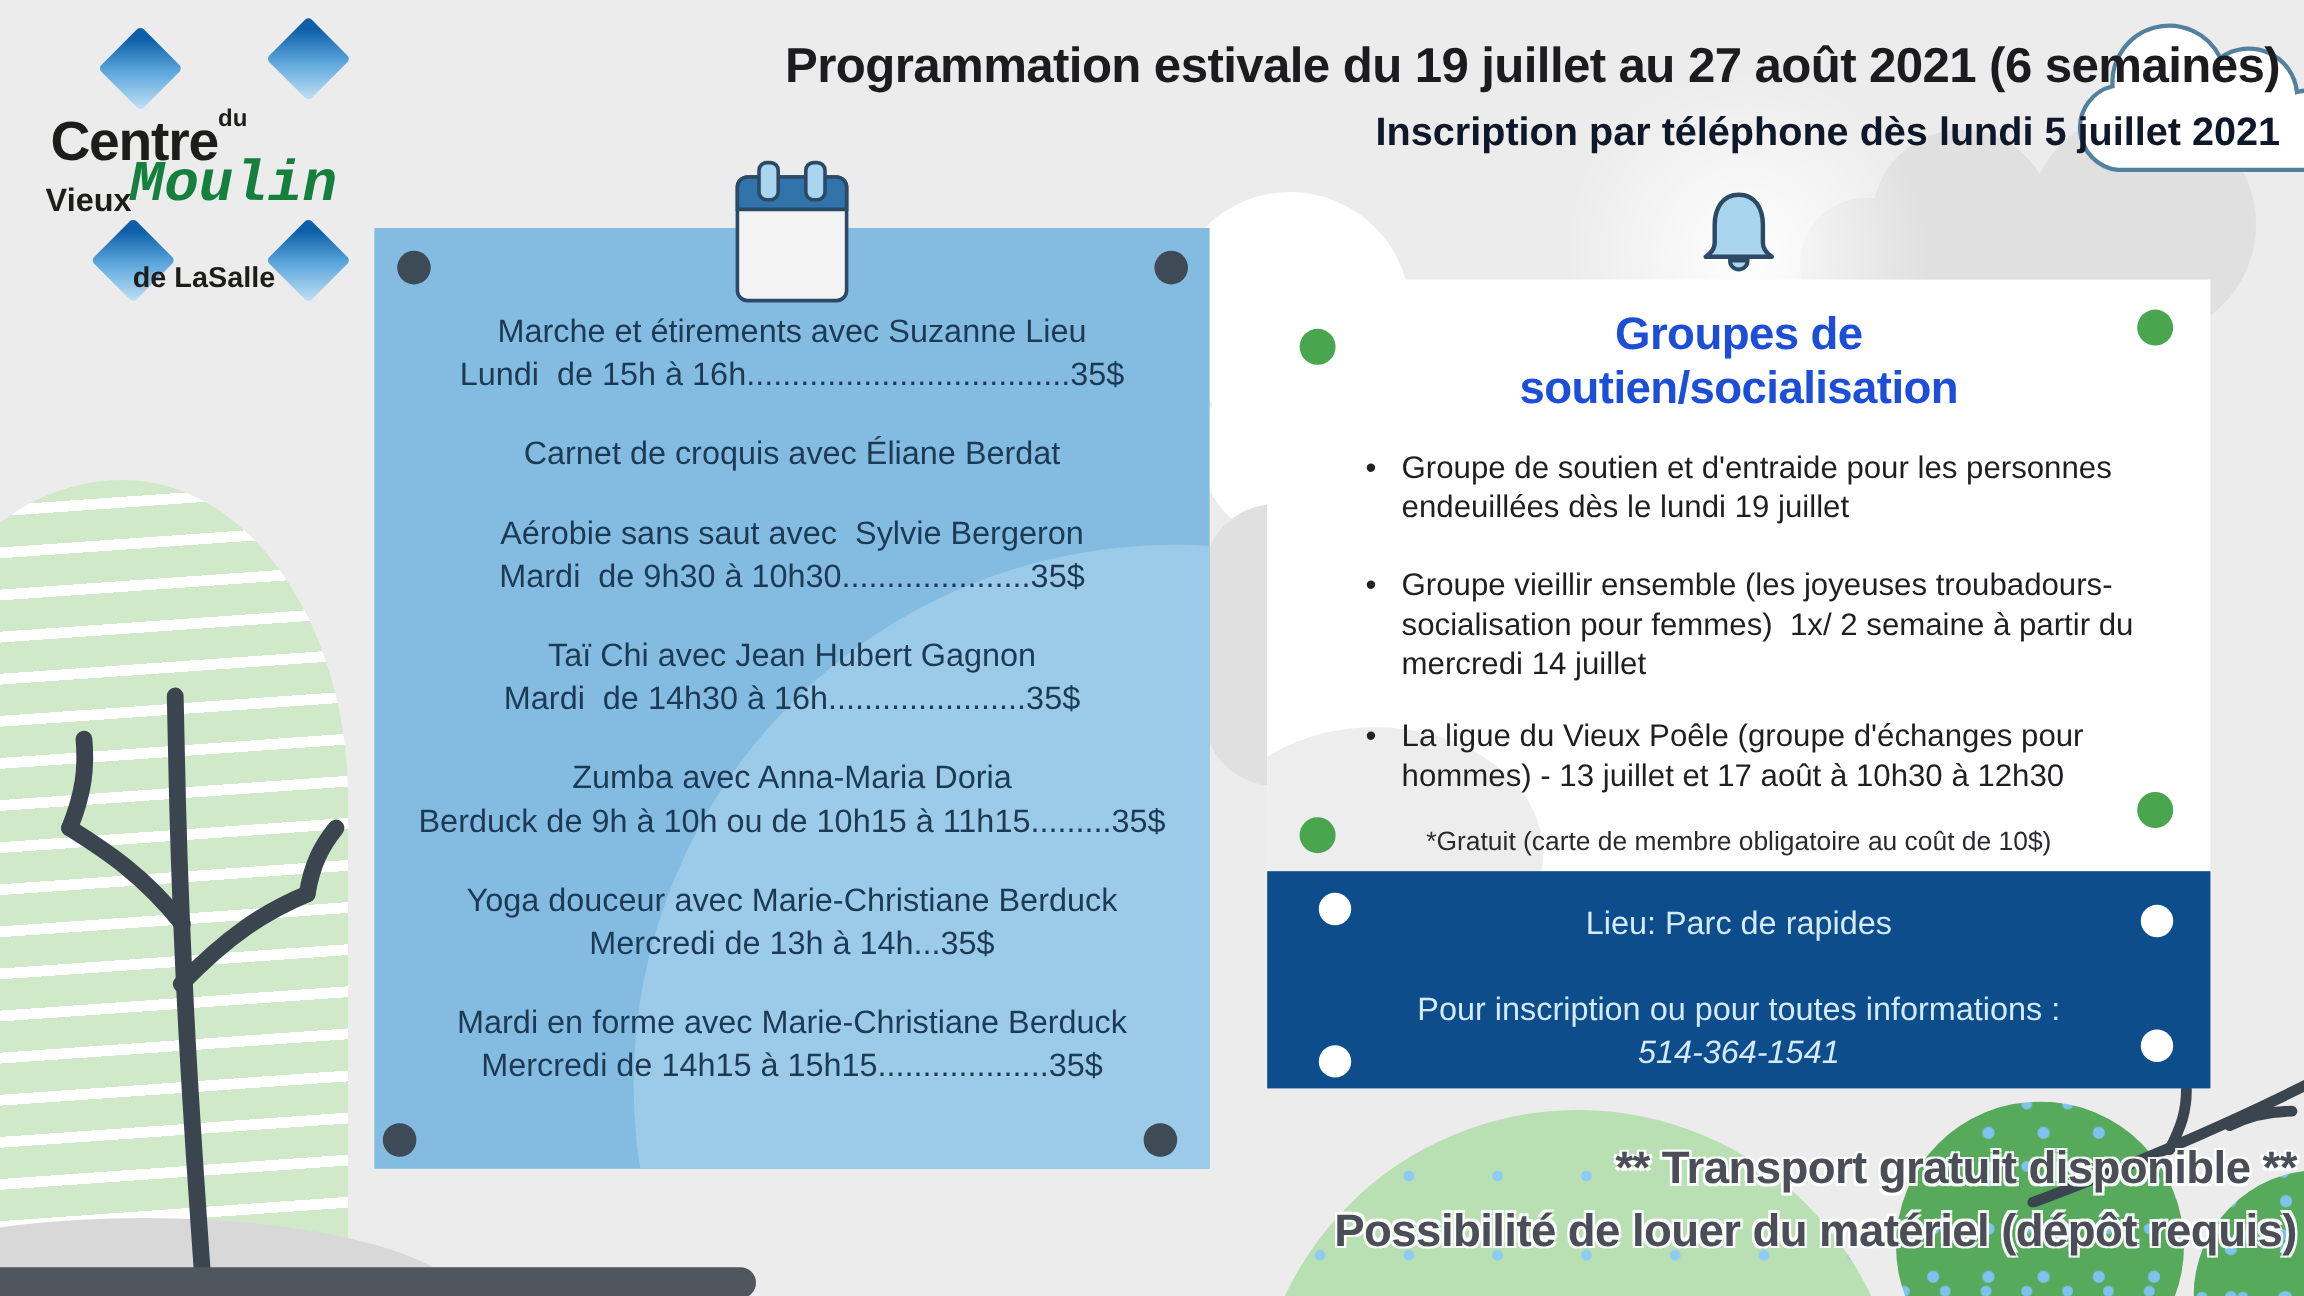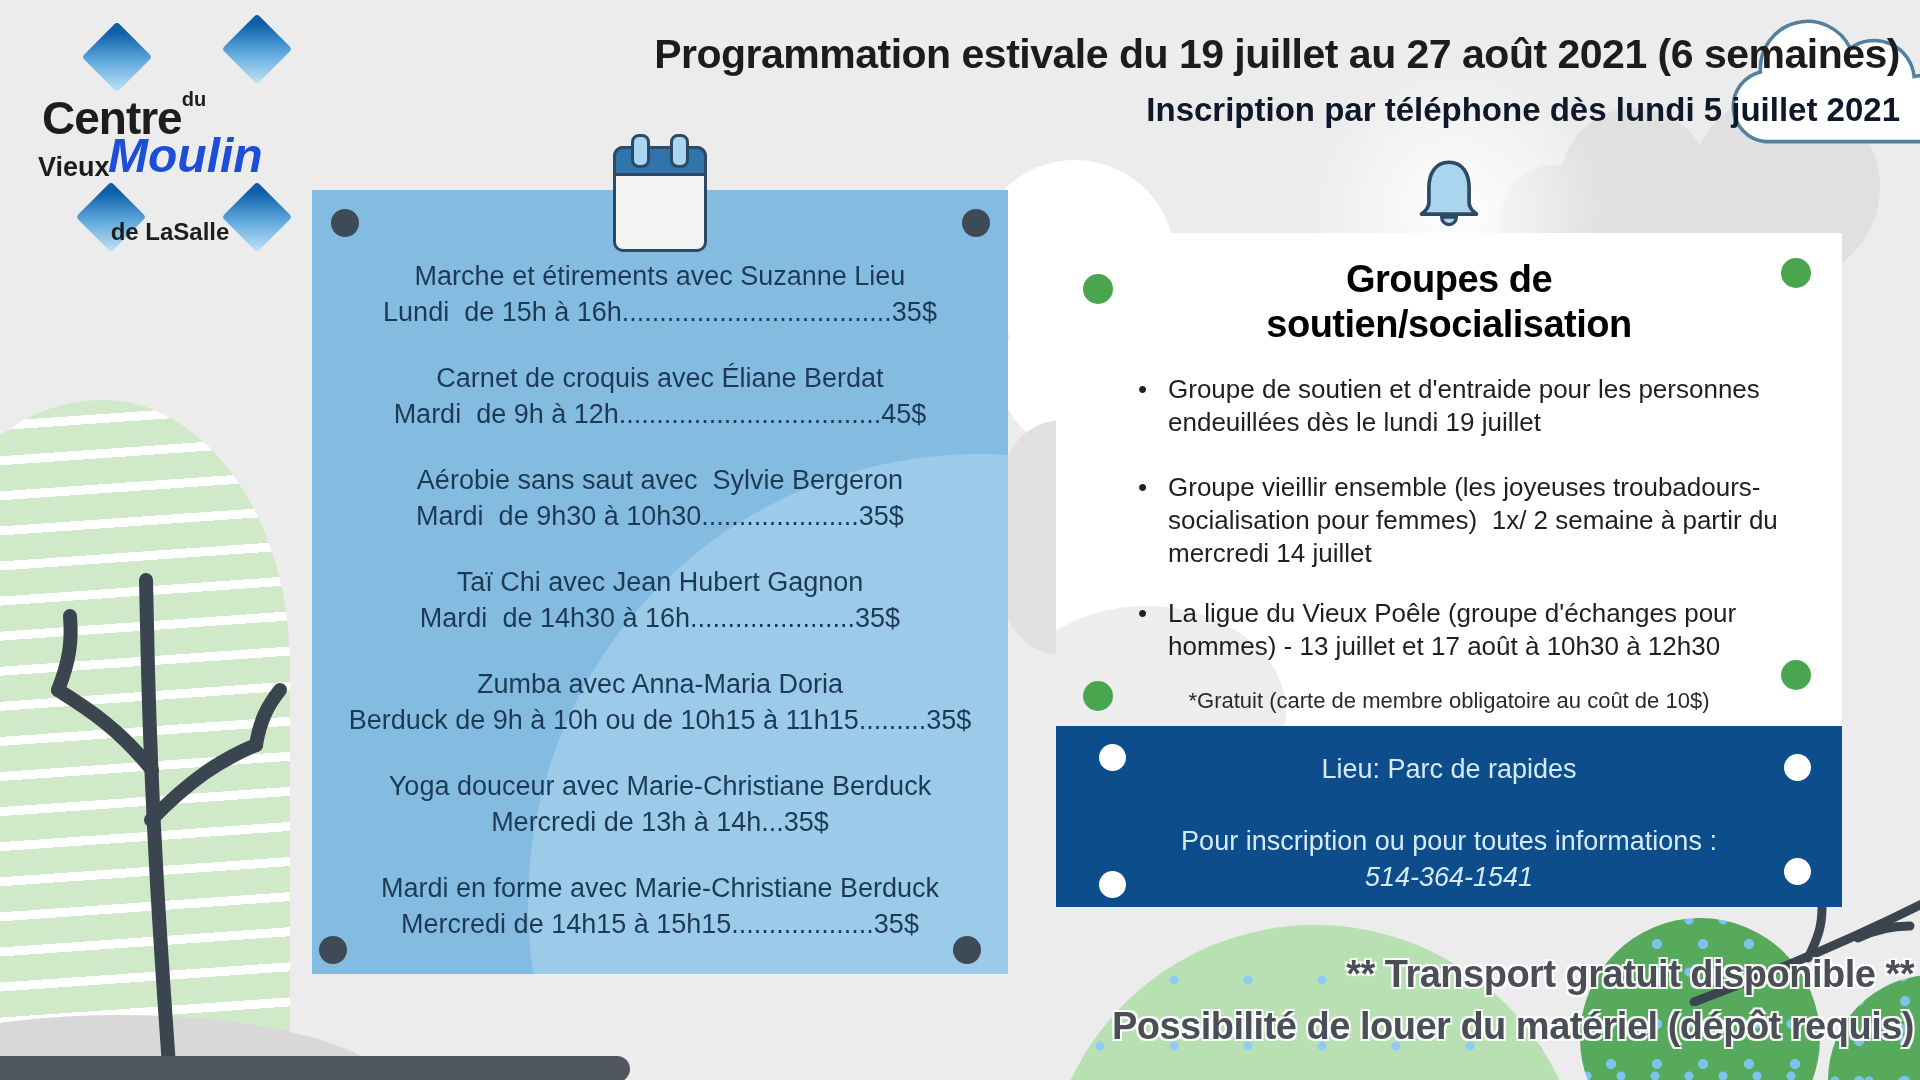--- a/index.html
+++ b/index.html
@@ -53,22 +53,22 @@
   }
   .dmd-tl{left:62px;top:22px;}
   .dmd-tr{left:202px;top:14px;}
   .dmd-bl{left:56px;top:182px;}
   .dmd-br{left:202px;top:182px;}
   .logo-line1{position:absolute;left:12px;top:78px;color:#1d1d1b;font-weight:800;font-size:46px;letter-spacing:-1px;white-space:nowrap;}
   .logo-line1 sup{font-size:20px;font-weight:800;vertical-align:28px;letter-spacing:0;}
   .logo-line2{position:absolute;left:8px;top:142px;color:#1d1d1b;font-weight:800;font-size:27px;white-space:nowrap;}
   .logo-script{
     position:absolute;left:78px;top:118px;
-    font-family:Liberation Sans, sans-serif;
-    font-style:italic;font-weight:700;font-size:48px;color:#1d4ed8;white-space:nowrap;
+    font-family:Liberation Mono, monospace;
+    font-style:italic;font-weight:700;font-size:48px;color:#15803d;white-space:nowrap;
   }
   .logo-line3{position:absolute;left:0;right:0;top:208px;text-align:center;color:#1d1d1b;font-weight:800;font-size:24px;}
 
   
   .header{position:absolute;left:260px;right:20px;top:30px;text-align:right;z-index:3;}
   .title{font-size:41px;line-height:48px;font-weight:700;color:#1c1c1e;letter-spacing:-.5px;}
   .subtitle{margin-top:12px;font-size:33px;line-height:40px;font-weight:700;color:#0f172a;}
 
   
   .blue-panel{
@@ -104,21 +104,21 @@
   .cal-ring-l{left:15px;}
   .cal-ring-r{right:15px;}
 
   
   .white-panel{
     position:absolute;left:1056px;top:233px;width:786px;height:493px;
     background:#ffffff;overflow:hidden;z-index:5;
   }
   .panel-deco-circle{position:absolute;left:-50px;bottom:-90px;width:280px;height:210px;border-radius:50%;background:#ededed;}
   .groups-title{position:absolute;left:0;right:0;top:24px;text-align:center;
-    color:#000000;font-weight:800;font-size:38px;line-height:45px;letter-spacing:-.5px;z-index:2;}
+    color:#1d4ed8;font-weight:800;font-size:38px;line-height:45px;letter-spacing:-.5px;z-index:2;}
   .bullet{position:absolute;left:82px;right:46px;display:flex;z-index:2;}
   .b-dot{width:30px;flex:0 0 30px;font-size:26px;line-height:33px;color:#222;}
   .b-text{font-size:26px;line-height:33px;color:#1f1f22;white-space:pre-wrap;}
   .gratuit-note{position:absolute;left:0;right:0;bottom:12px;text-align:center;
     font-size:22px;color:#2a2a2d;z-index:2;}
   .bell-icon{position:absolute;left:1449px;top:155px;width:74px;height:80px;
     transform:translateX(-50%);z-index:6;}
 
   
   .contact-box{
@@ -202,21 +202,20 @@
     <div class="pin pin-dark" style="right:18px;top:19px;"></div>
     <div class="pin pin-dark" style="left:7px;bottom:10px;"></div>
     <div class="pin pin-dark" style="right:27px;bottom:10px;"></div>
     <div class="activities">
       <div class="activity">
         <div class="act-name">Marche et étirements avec Suzanne Lieu</div>
         <div class="act-time">Lundi  de 15h à 16h....................................35$</div>
       </div>
       <div class="activity">
         <div class="act-name">Carnet de croquis avec Éliane Berdat</div>
-        <div class="act-time">Mardi  de 9h à 12h...................................45$</div>
       </div>
       <div class="activity">
         <div class="act-name">Aérobie sans saut avec  Sylvie Bergeron</div>
         <div class="act-time">Mardi  de 9h30 à 10h30.....................35$</div>
       </div>
       <div class="activity">
         <div class="act-name">Taï Chi avec Jean Hubert Gagnon</div>
         <div class="act-time">Mardi  de 14h30 à 16h......................35$</div>
       </div>
       <div class="activity">

